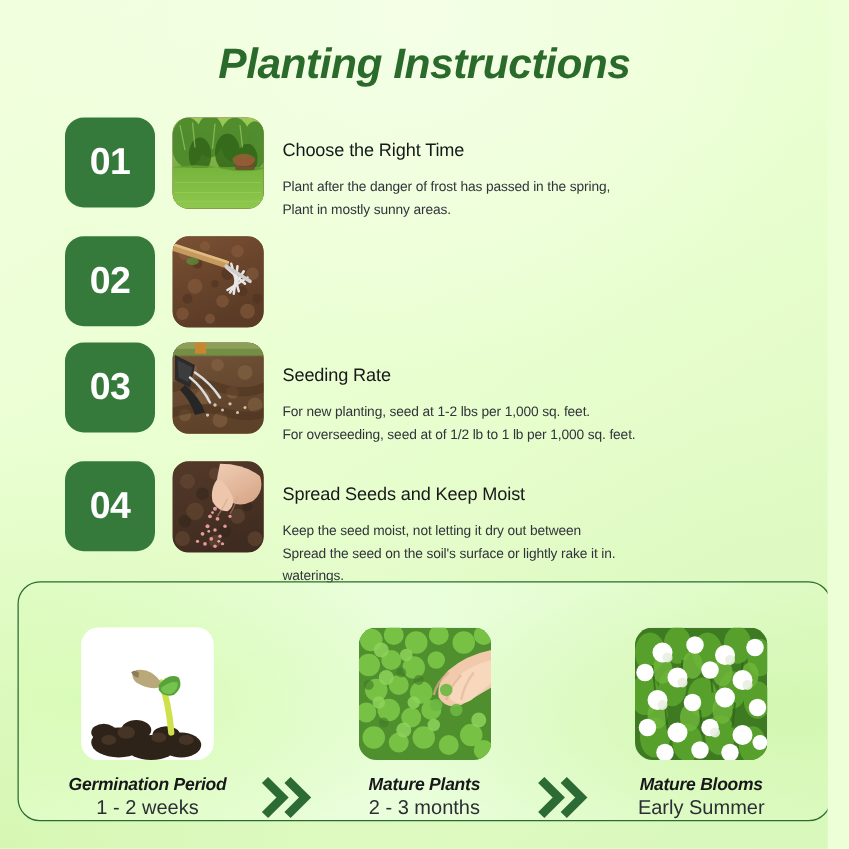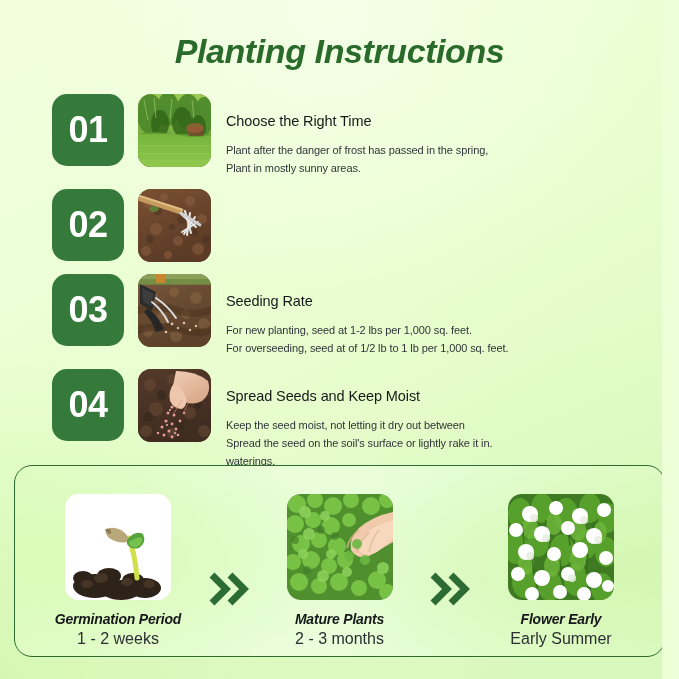--- a/index.html
+++ b/index.html
@@ -57,21 +57,21 @@
   .badge {
     flex: 0 0 auto;
     width: 72px;
     height: 72px;
     border-radius: 15px;
     background: #367a3b;
     color: #ffffff;
     display: flex;
     align-items: center;
     justify-content: center;
-    font-size: 36px;
+    font-size: 30px;
     font-weight: 700;
     letter-spacing: -0.5px;
     margin-right: 14px;
   }
   .thumb {
     flex: 0 0 auto;
     width: 73px;
     height: 73px;
     border-radius: 13px;
     overflow: hidden;
@@ -111,21 +111,21 @@
     border-radius: 18px;
     background:
       radial-gradient(ellipse 70% 90% at 8% 50%, #d9fbb8 0%, rgba(217,251,184,0) 70%),
       radial-gradient(ellipse 70% 90% at 95% 55%, #d4f7b2 0%, rgba(212,247,178,0) 70%),
       linear-gradient(100deg, #e0fcc4 0%, #eafedc 45%, #ddfbc2 100%);
   }
   .stages {
     position: absolute;
     inset: 0;
     display: flex;
-    align-items: center;
+    align-items: flex-end;
     justify-content: space-between;
     padding: 20px 26px 0 26px;
     box-sizing: border-box;
   }
   .stage {
     width: 154px;
     text-align: center;
   }
   .stage-thumb {
     width: 106px;
@@ -580,20 +580,20 @@
             <g fill="#e8efe0" opacity="0.9">
               <circle cx="26" cy="24" r="4"></circle>
                 <circle cx="38" cy="44" r="4"></circle>
                 <circle cx="76" cy="26" r="4"></circle>
               <circle cx="22" cy="62" r="4"></circle>
                 <circle cx="64" cy="84" r="4"></circle>
                 <circle cx="90" cy="46" r="4"></circle>
             </g>
           </svg>
         </div>
-        <div class="stage-label">Flower Early</div>
+        <div class="stage-label">Mature Blooms</div>
         <div class="stage-sub">Early Summer</div>
       </div>
 
     </div>
   </div>
 
 </div>
 
 </body></html>

